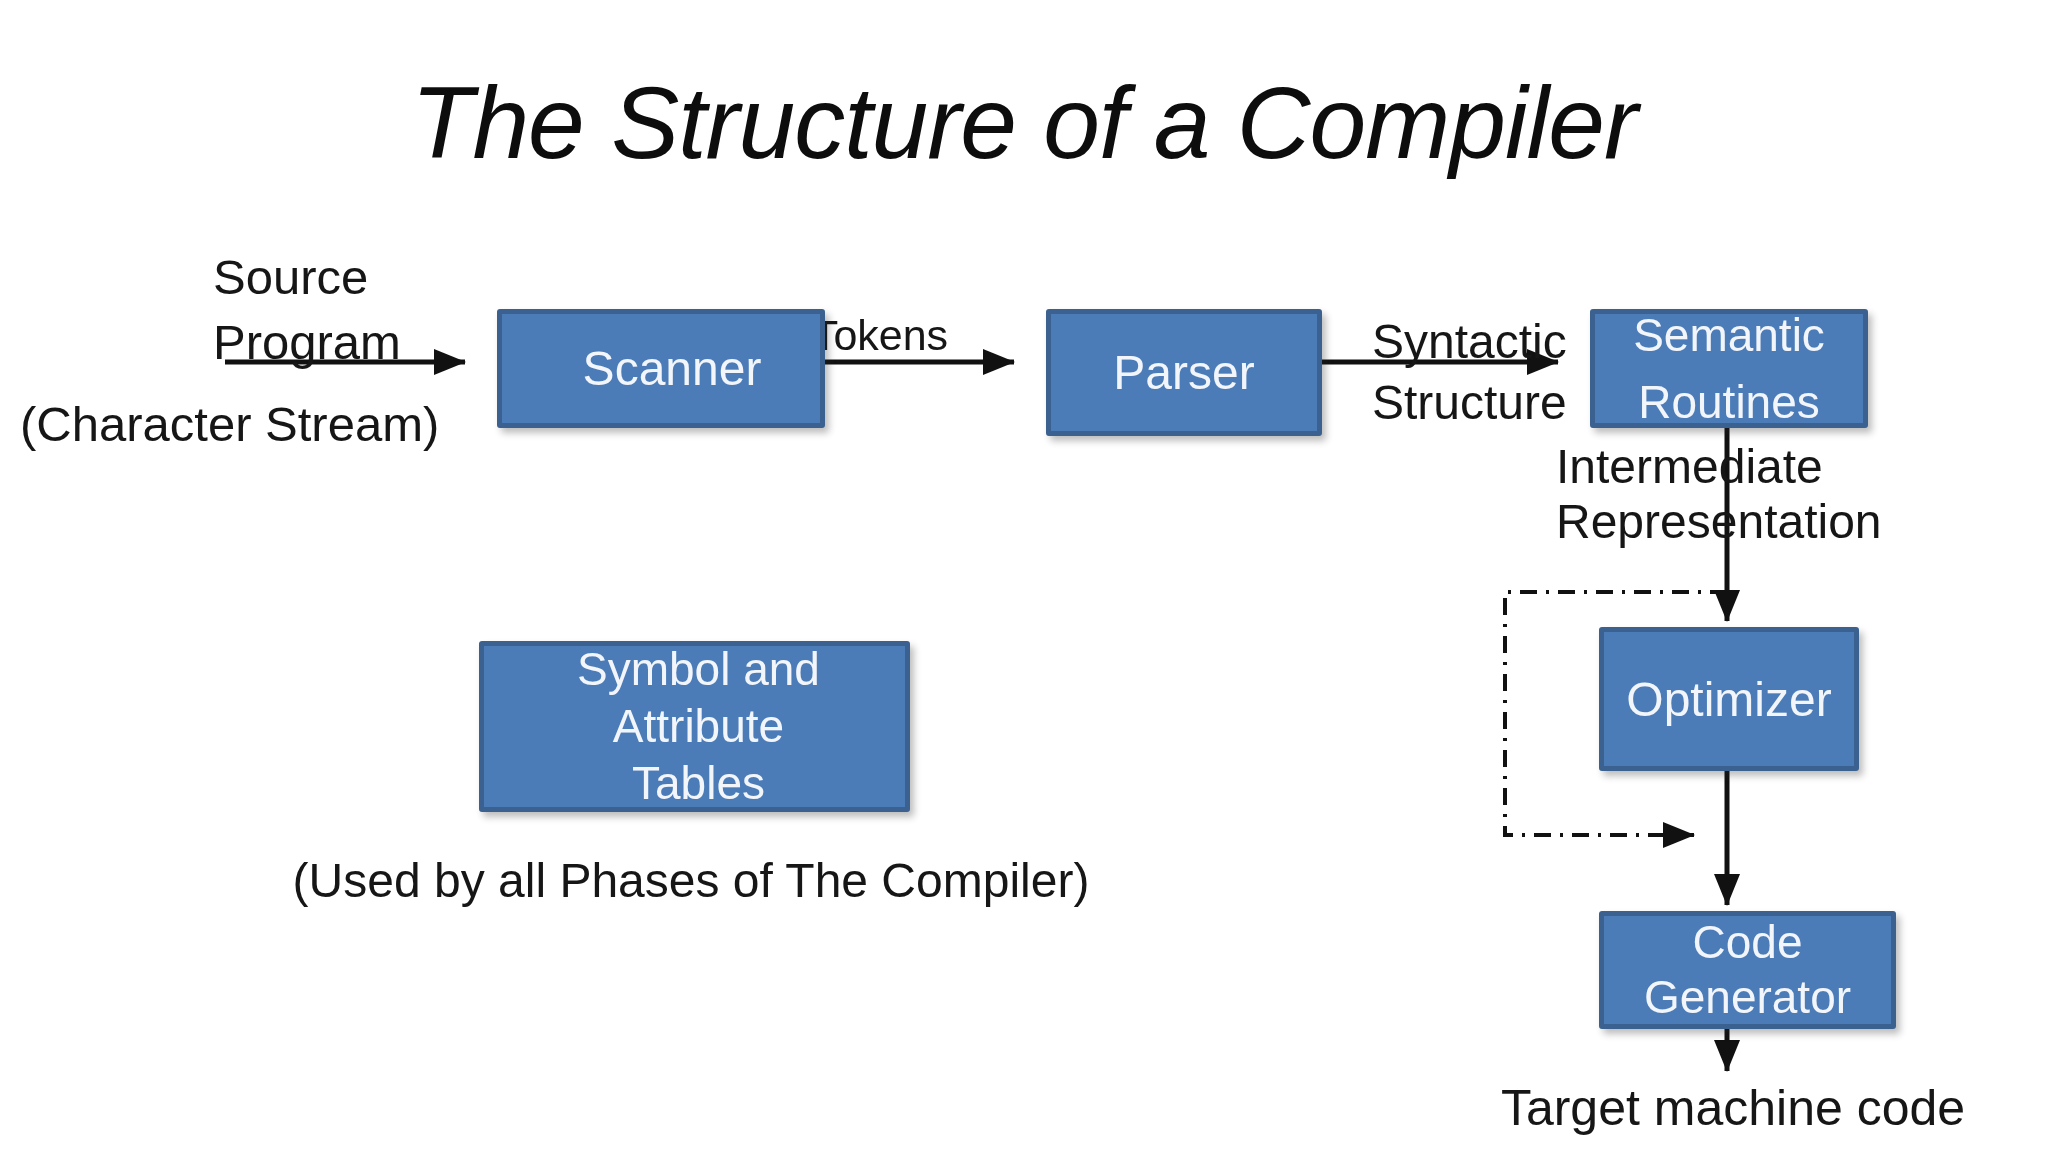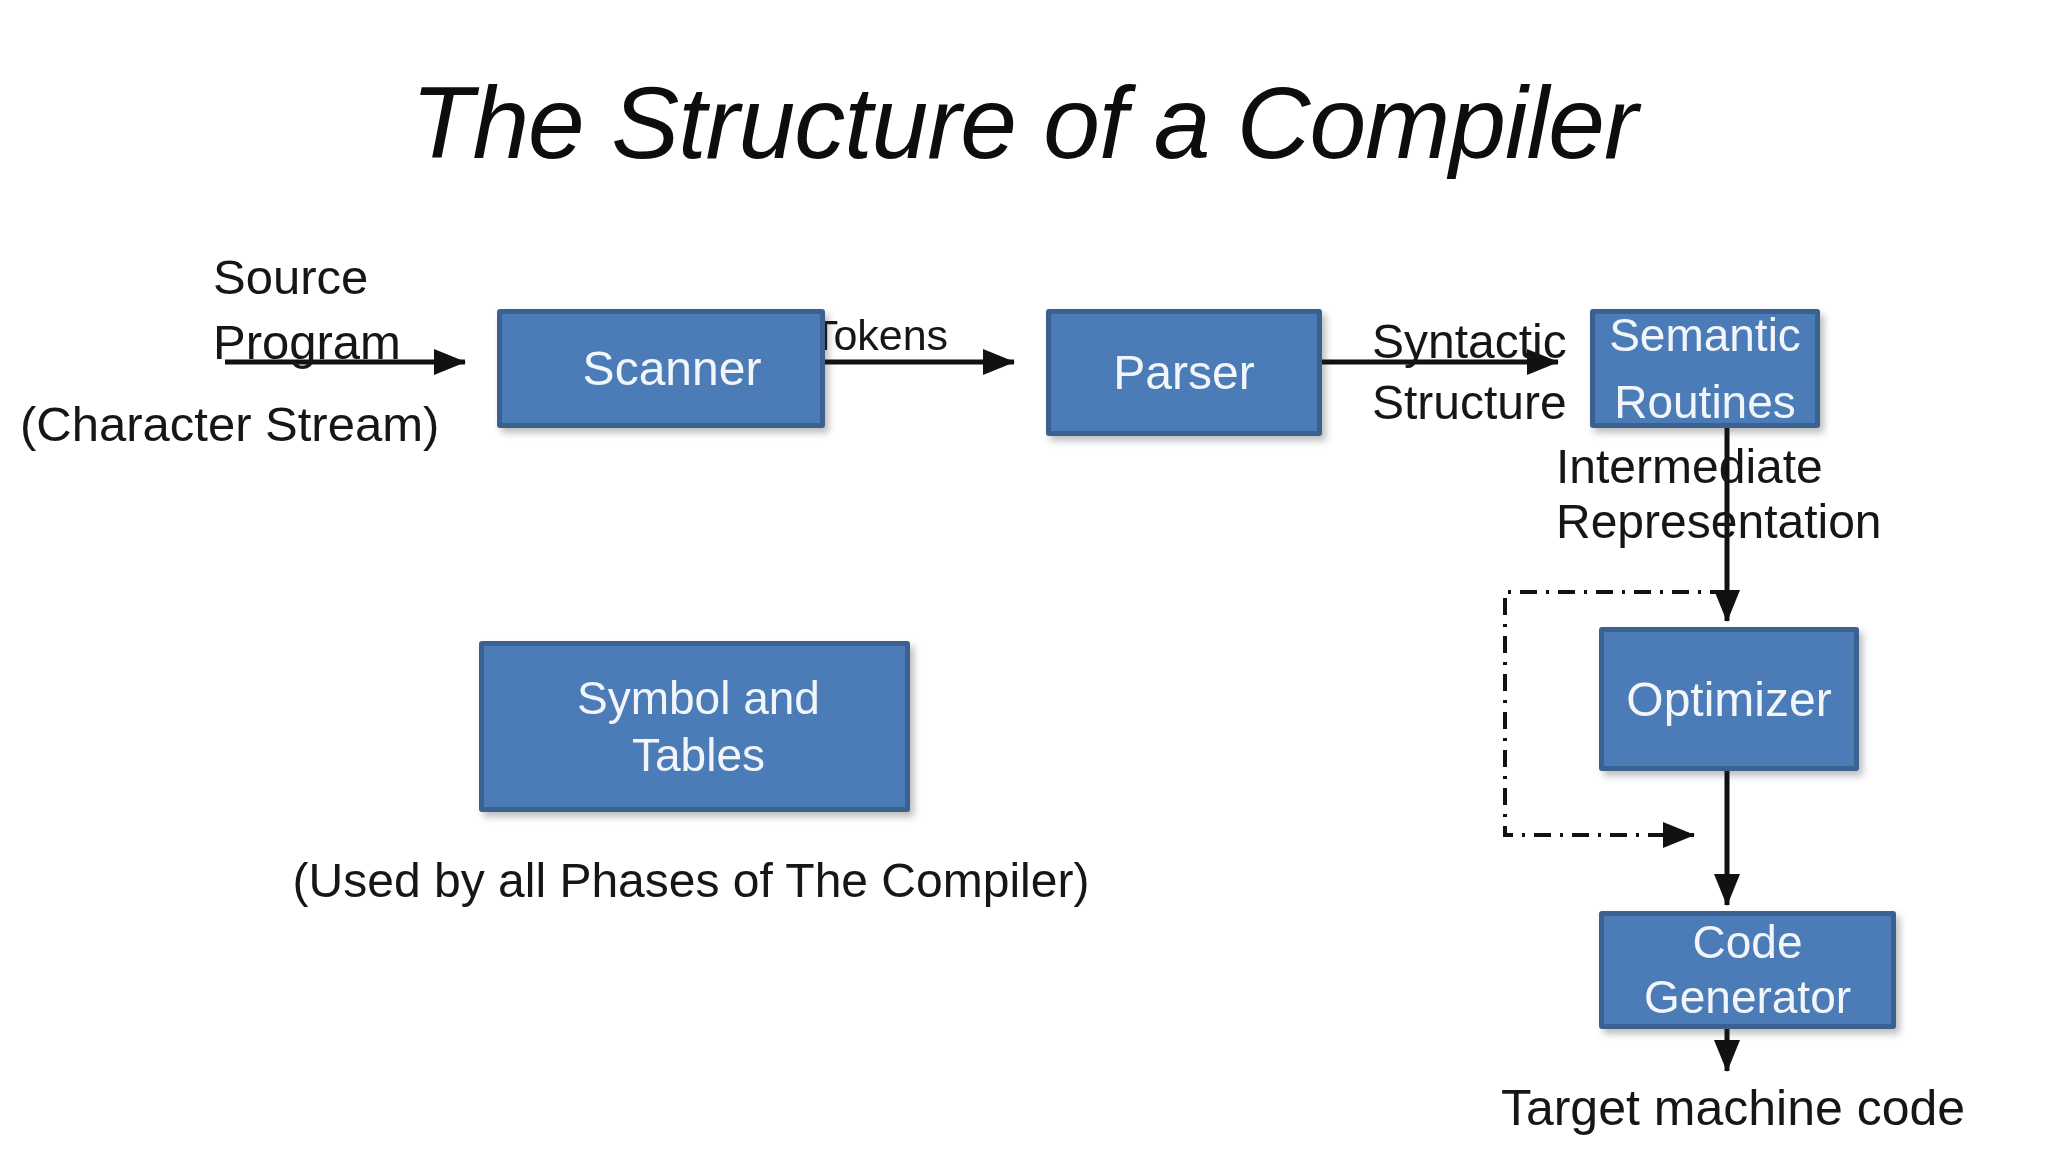--- a/index.html
+++ b/index.html
@@ -49,21 +49,21 @@
     box-shadow:4px 5px 7px rgba(40,40,40,.30);
     color:var(--box-text);
     display:flex;flex-direction:column;
     align-items:center;justify-content:center;
     text-align:center;
     box-sizing:border-box;
   }
   .box div{white-space:nowrap;}
   .scanner{left:497px;top:294px;width:328px;height:119px;font-size:48px;padding-left:22px;}
   .parser{left:1046px;top:294px;width:276px;height:127px;font-size:48px;}
-  .semantic{left:1590px;top:294px;width:230px;height:119px;font-size:46px;line-height:55px;gap:12px;}
+  .semantic{left:1590px;top:294px;width:278px;height:119px;font-size:46px;line-height:55px;gap:12px;}
   .optimizer{left:1599px;top:612px;width:260px;height:144px;font-size:48px;}
   .codegen{left:1599px;top:896px;width:297px;height:118px;font-size:46px;line-height:55px;}
   .symtab{left:479px;top:626px;width:431px;height:171px;font-size:46px;line-height:57px;padding-left:8px;}
 </style>
 </head>
 <body>
 
 <div class="stage">
 
   <svg class="wires" viewBox="0 0 2048 1152" xmlns="http://www.w3.org/2000/svg">
@@ -126,16 +126,17 @@
     <div>Optimizer</div>
   </div>
 
   <div class="box codegen">
     <div>Code</div>
     <div>Generator</div>
   </div>
 
   <div class="box symtab">
     <div>Symbol and</div>
+    <div>Attribute</div>
     <div>Tables</div>
   </div>
 
 </div>
 
 </body></html>

